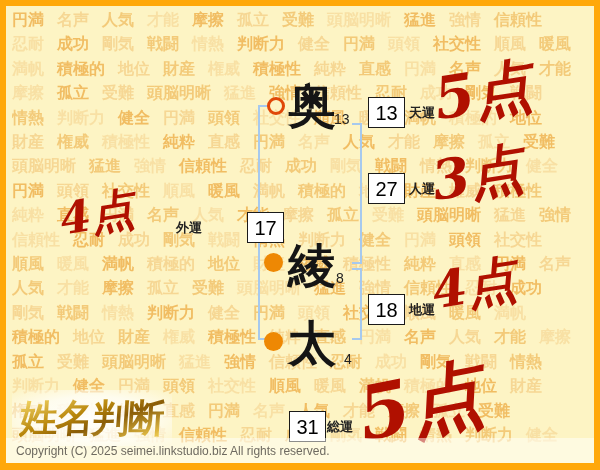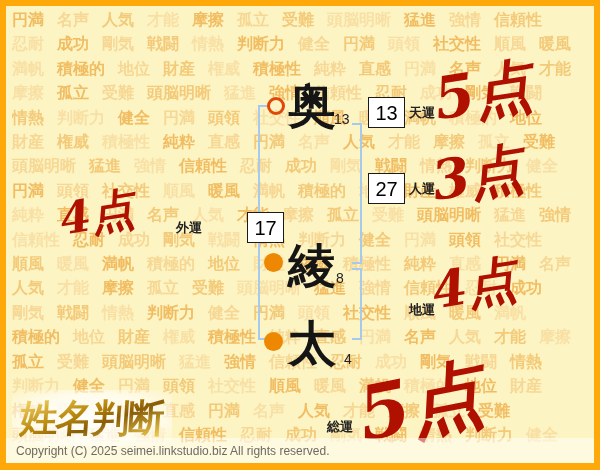--- a/index.html
+++ b/index.html
@@ -137,23 +137,25 @@
   <div class="score" id="score-tenun">5点</div>
 
   <div class="value-box" style="left:362px;top:167px;">27</div>
   <div class="box-label" style="left:403px;top:176px;">人運</div>
   <div class="score" id="score-jinun">3点</div>
 
   <div class="box-label" style="left:170px;top:215px;">外運</div>
   <div class="value-box" style="left:205px;top:206px;margin-left:36px;">17</div>
   <div class="score" id="score-gaiun">4点</div>
 
+  <div class="value-box" style="left:362px;top:288px;">18</div>
   <div class="box-label" style="left:403px;top:297px;">地運</div>
   <div class="score" id="score-chiun">4点</div>
 
+  <div class="value-box" style="left:283px;top:405px;">31</div>
   <div class="box-label" style="left:321px;top:414px;">総運</div>
   <div class="score" id="score-souun">5点</div>
 
   <div id="copyright-strip">
     <div class="copyright-text">Copyright (C) 2025 seimei.linkstudio.biz All rights reserved.</div>
   </div>
 
   <div id="logo">
     <span class="logo-text">姓名判断</span>
   </div>

